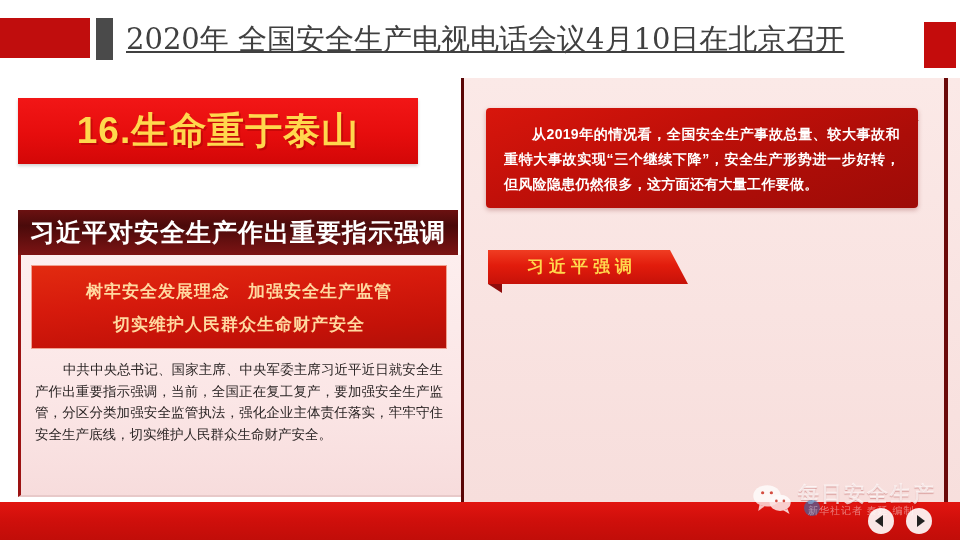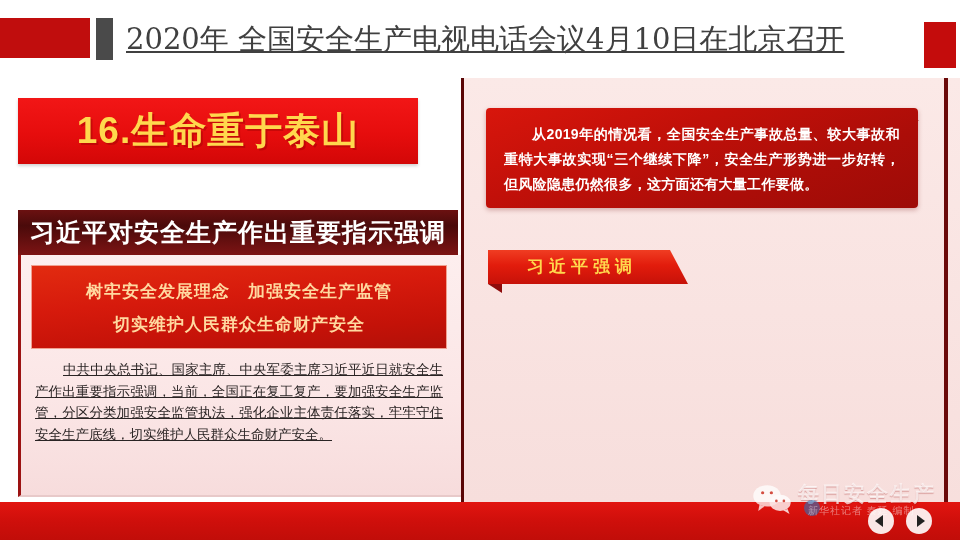--- a/index.html
+++ b/index.html
@@ -37,21 +37,21 @@
 
   .slogan{position:absolute;left:10px;top:10px;width:414px;height:82px;
     background:linear-gradient(175deg,#e22b10 0%,#d61a0c 40%,#c41208 75%,#b21008 100%);
     border:1px solid #f0a090;}
   .slogan .ln{display:block;text-align:center;color:#ffd9a0;font-size:17px;font-weight:bold;
     letter-spacing:1px;}
   .slogan .l1{margin-top:14px;}
   .slogan .l2{margin-top:10px;}
 
   .left-para{position:absolute;left:14px;top:104px;width:408px;
-    font-size:13.5px;line-height:21.5px;color:#2a2424;text-align:justify;text-indent:28px;text-decoration:underline;}
+    font-size:13.5px;line-height:21.5px;color:#2a2424;text-align:justify;text-indent:28px;}
 
   
   .vline{position:absolute;left:461px;top:78px;width:3px;height:462px;background:#5a0606;}
 
   
   .right-wrap{position:absolute;left:464px;top:78px;width:480px;height:424px;
     background:linear-gradient(180deg,#fbe9e7 0%,#f9e3e1 55%,#f7dedc 100%);}
   .right-edge{position:absolute;left:944px;top:78px;width:4px;height:462px;background:#6b0a0a;}
   .right-far{position:absolute;left:948px;top:78px;width:12px;height:462px;
     background:linear-gradient(180deg,#fbe9e7,#f7dedc);}

